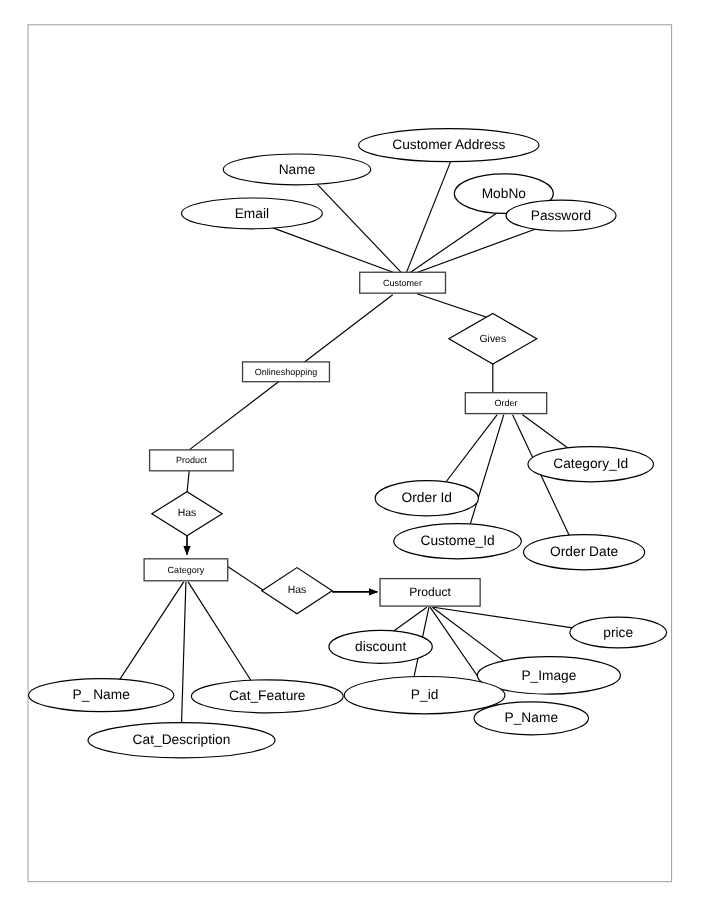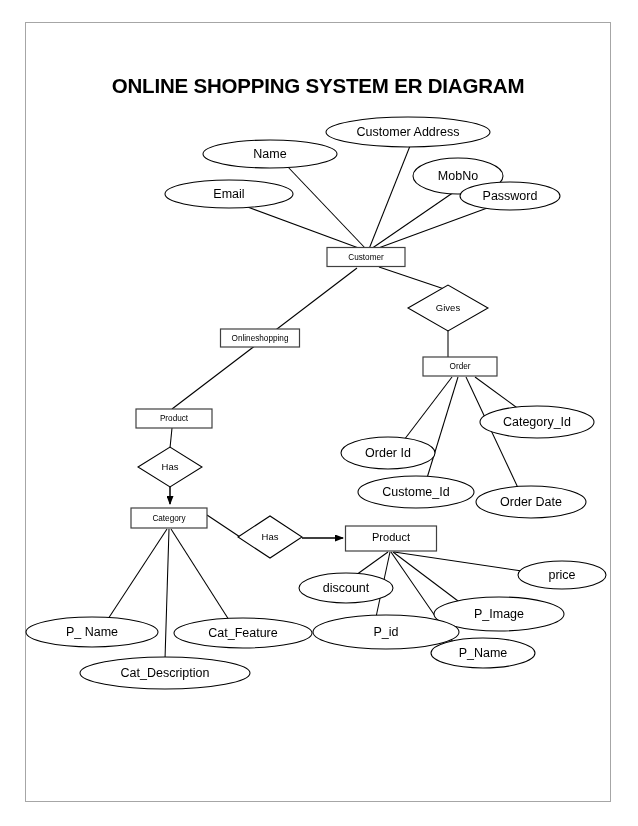--- a/index.html
+++ b/index.html
@@ -81,21 +81,20 @@
   svg#er-canvas text.attr-label { font-size: 12.5px; }
   svg#er-canvas text.entity-label { font-size: 8.2px; }
   svg#er-canvas text.rel-label { font-size: 9.5px; }
 </style>
 </head>
 <body>
 
 <div id="page">
   <div id="page-frame"></div>
 
-  <div id="diagram-title">ONLINE SHOPPING SYSTEM ER DIAGRAM</div>
 
   <svg id="er-canvas" viewBox="0 0 638 826">
     <defs>
       <marker id="arrowhead" markerWidth="9" markerHeight="7" refX="8" refY="3.5" orient="auto" markerUnits="userSpaceOnUse">
         <polygon points="0 0, 9 3.5, 0 7" fill="#000000"></polygon>
       </marker>
     </defs>
 
     <g>
       <line class="edge" x1="287" y1="166" x2="366" y2="249"></line>

